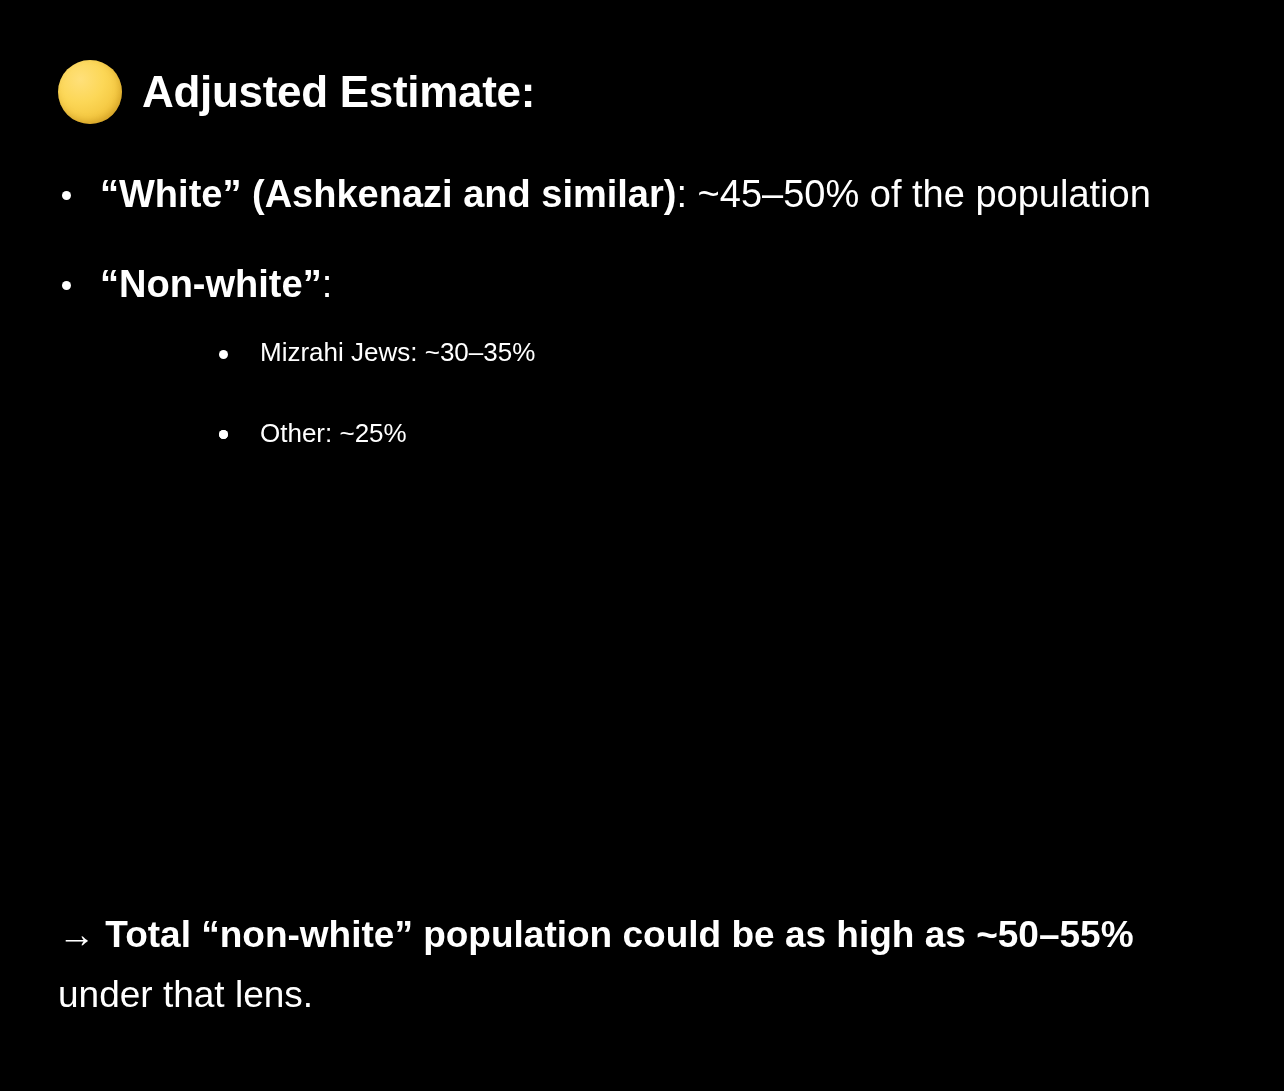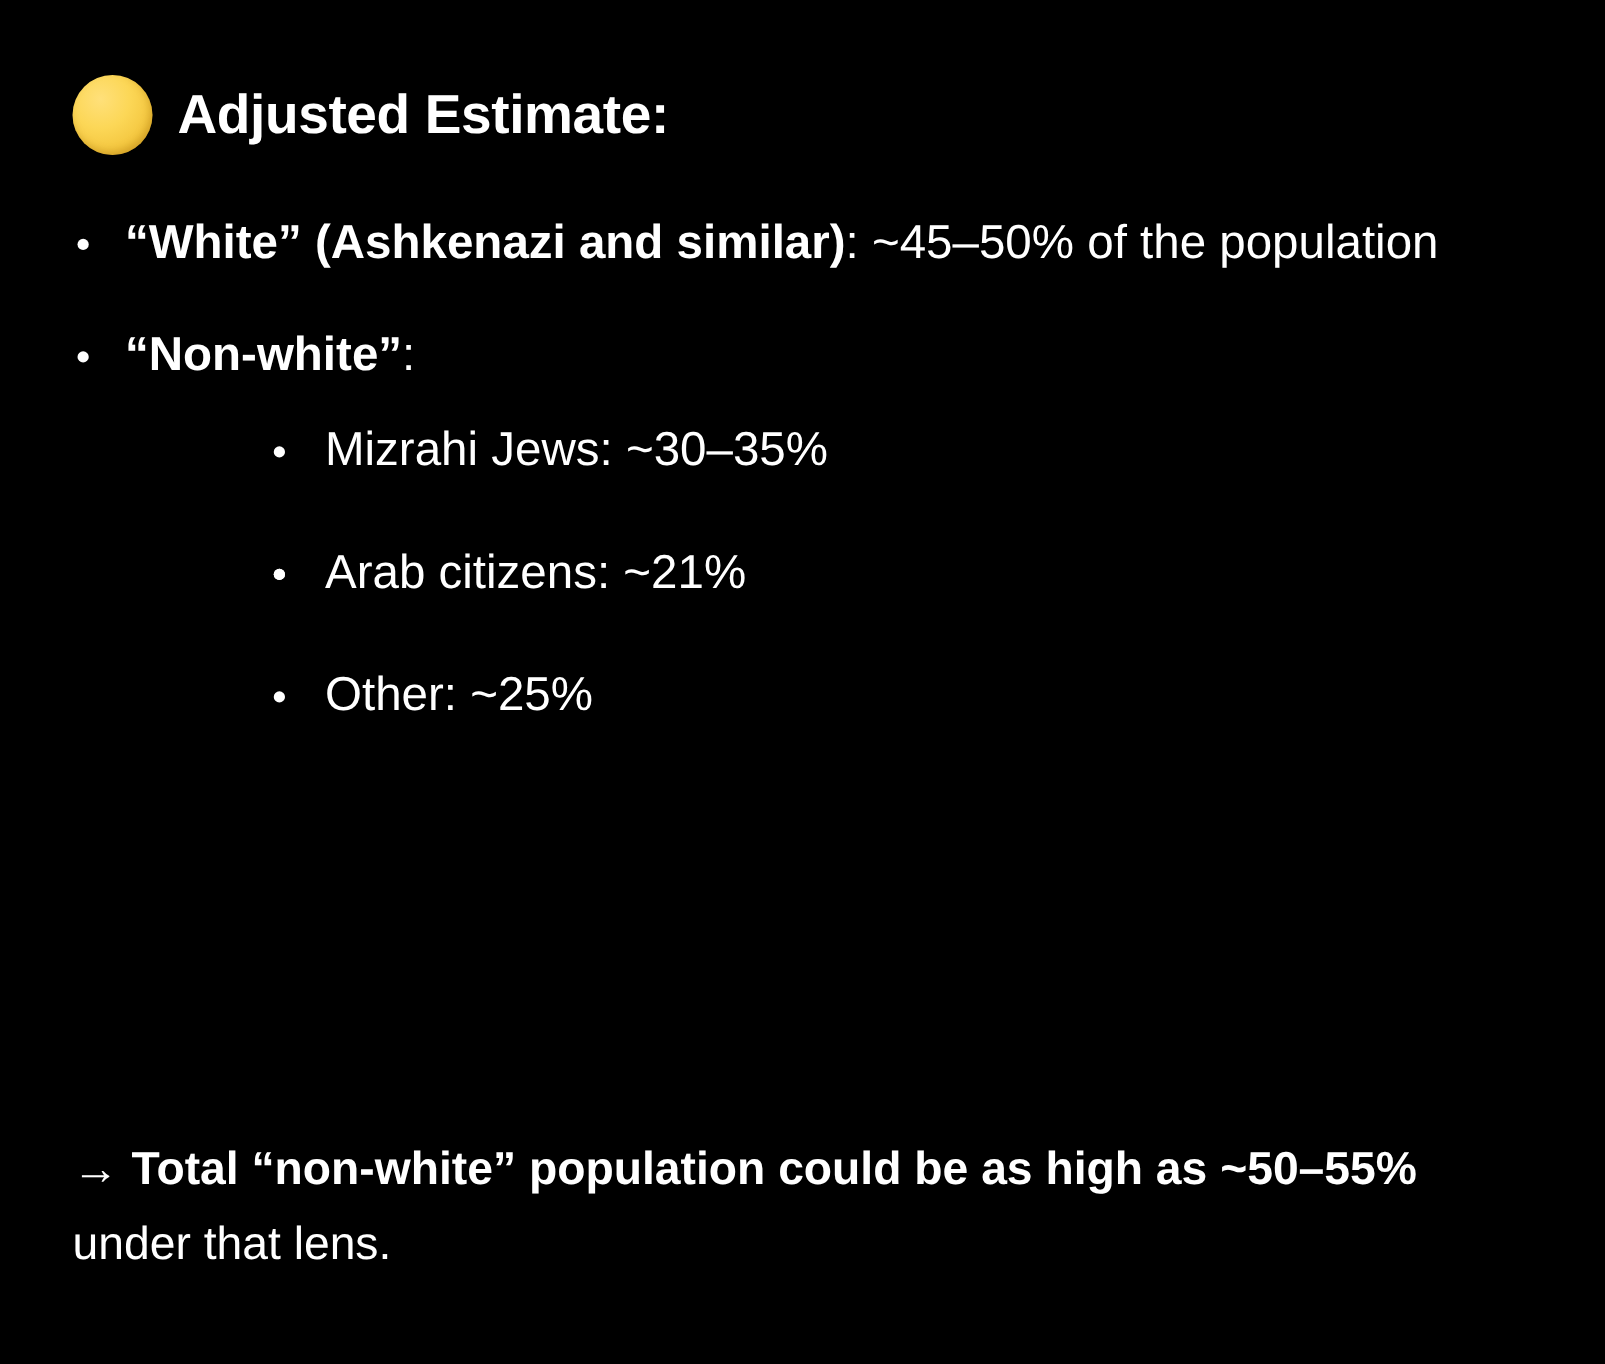--- a/index.html
+++ b/index.html
@@ -76,21 +76,21 @@
     background: #ffffff;
   }
 
   .sub-list {
     margin-top: 22px;
   }
   .bullet-l2 {
     position: relative;
     padding-left: 160px;
     padding-right: 80px;
-    font-size: 38px;
+    font-size: 26px;
     line-height: 1.42;
     font-weight: normal;
     margin-bottom: 44px;
   }
   .bullet-l2 > .dot {
     position: absolute;
     left: 119px;
     top: 0.60em;
     width: 9px;
     height: 9px;
@@ -141,24 +141,20 @@
 
         <div class="bullet-l2">
           <span class="dot"></span>
           <span>Mizrahi Jews: ~30–35%</span>
         </div>
 
         <div class="bullet-l2">
           <span class="dot"></span>
         </div>
 
-        <div class="bullet-l2">
-          <span class="dot"></span>
-          <span>Arab citizens: ~21%</span>
-        </div>
 
         <div class="bullet-l2">
           <span class="dot"></span>
           <span>Other: ~25%</span>
         </div>
 
       </div>
     </div>
 
   </div>

